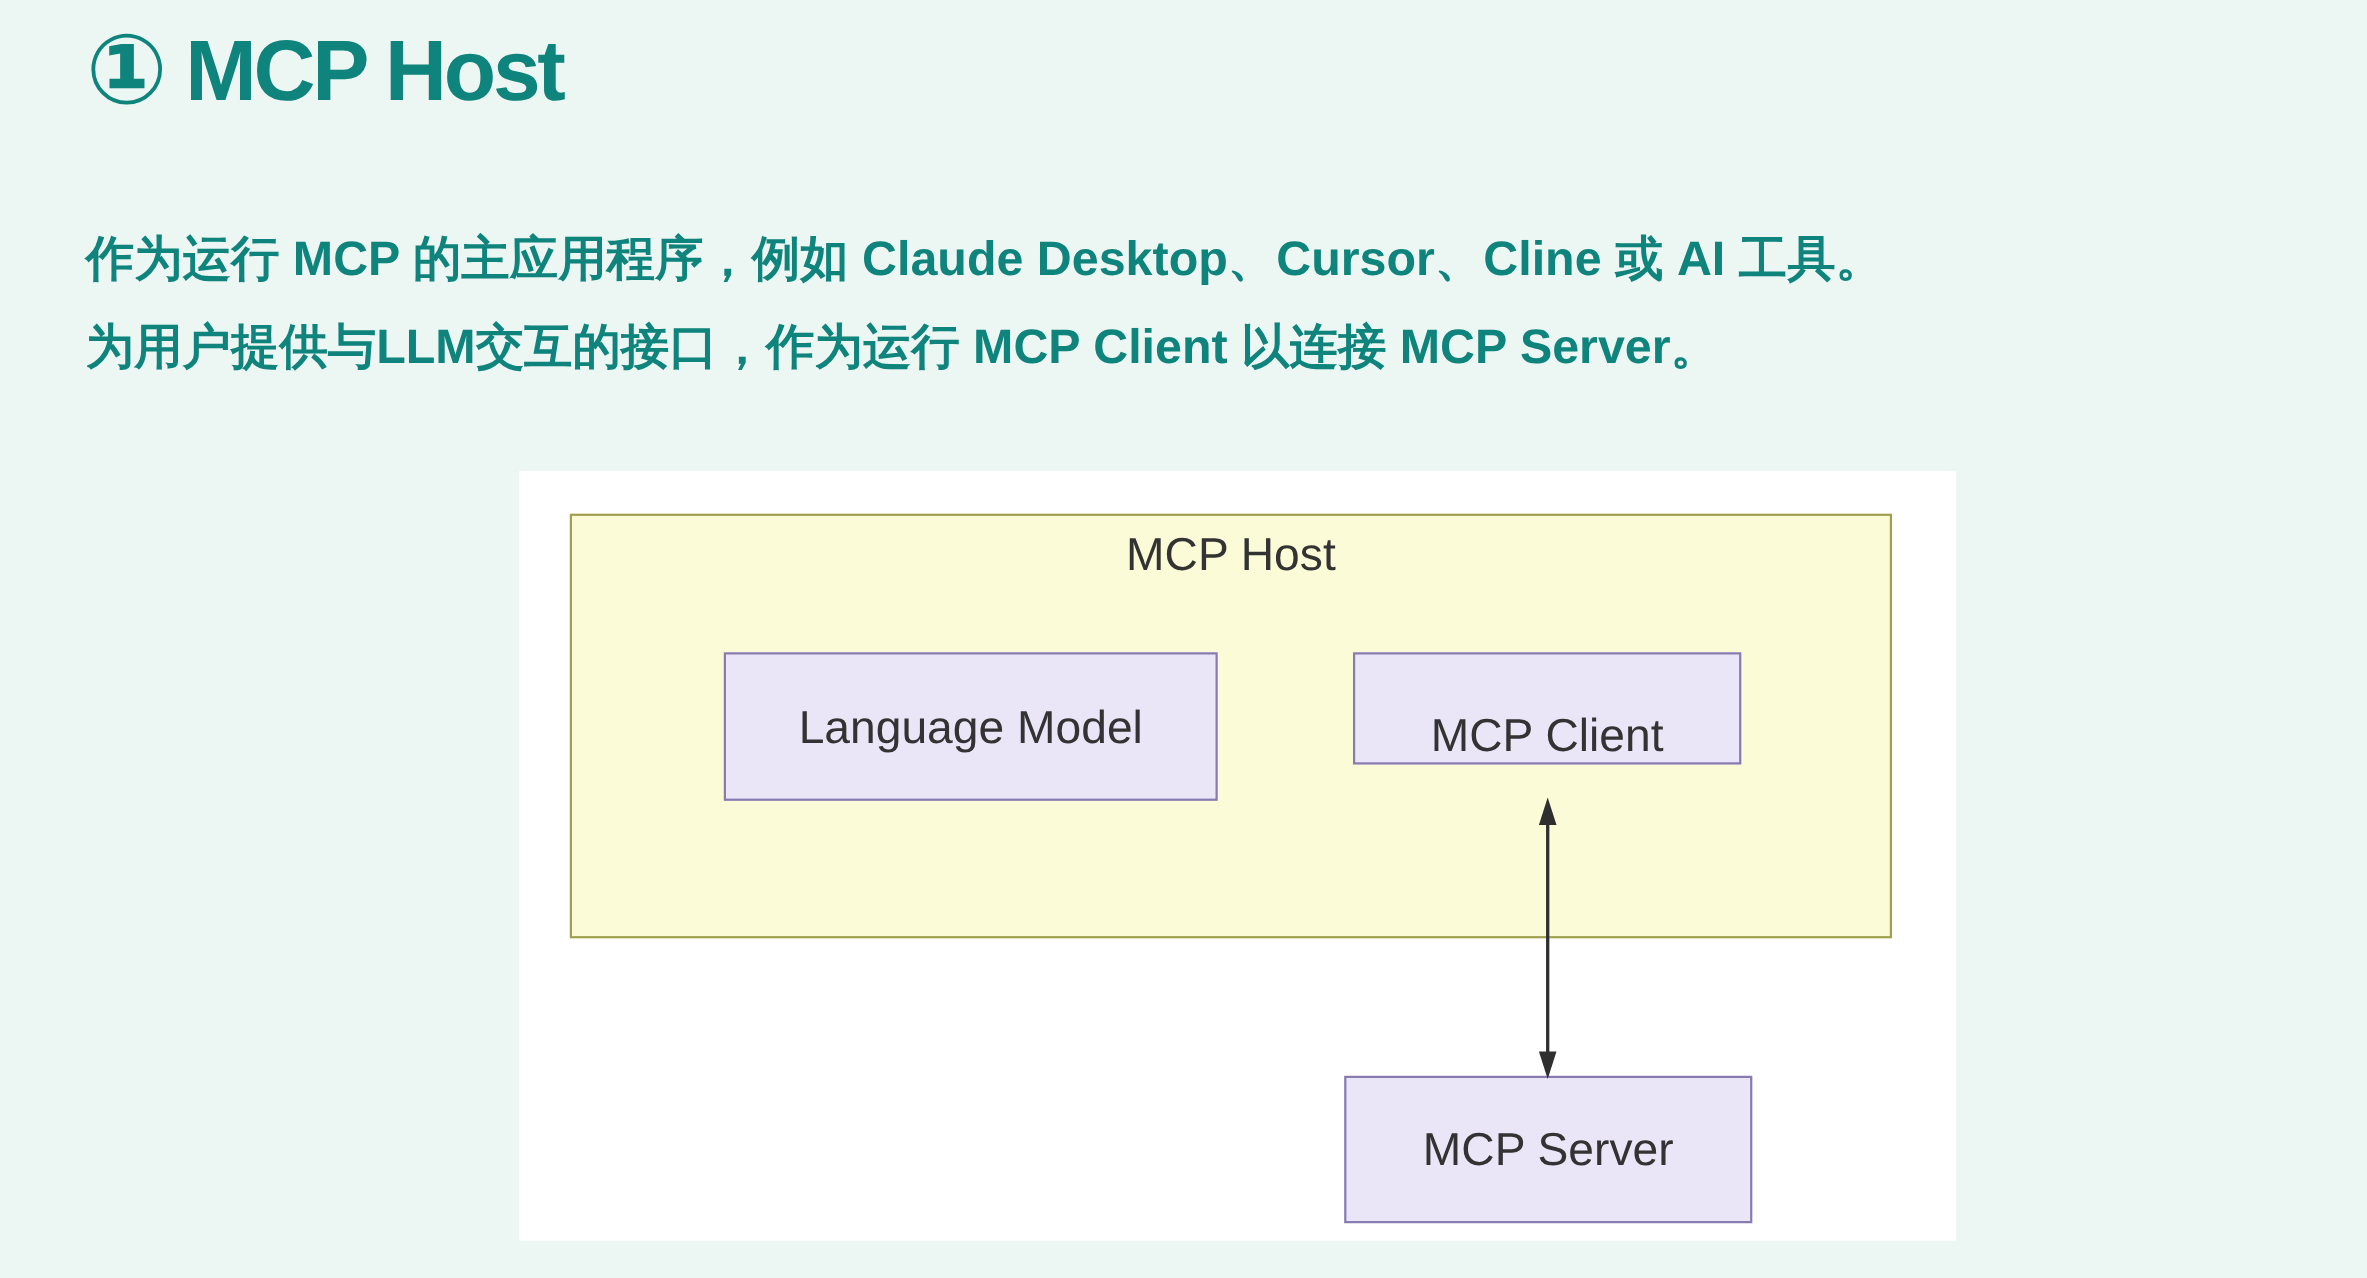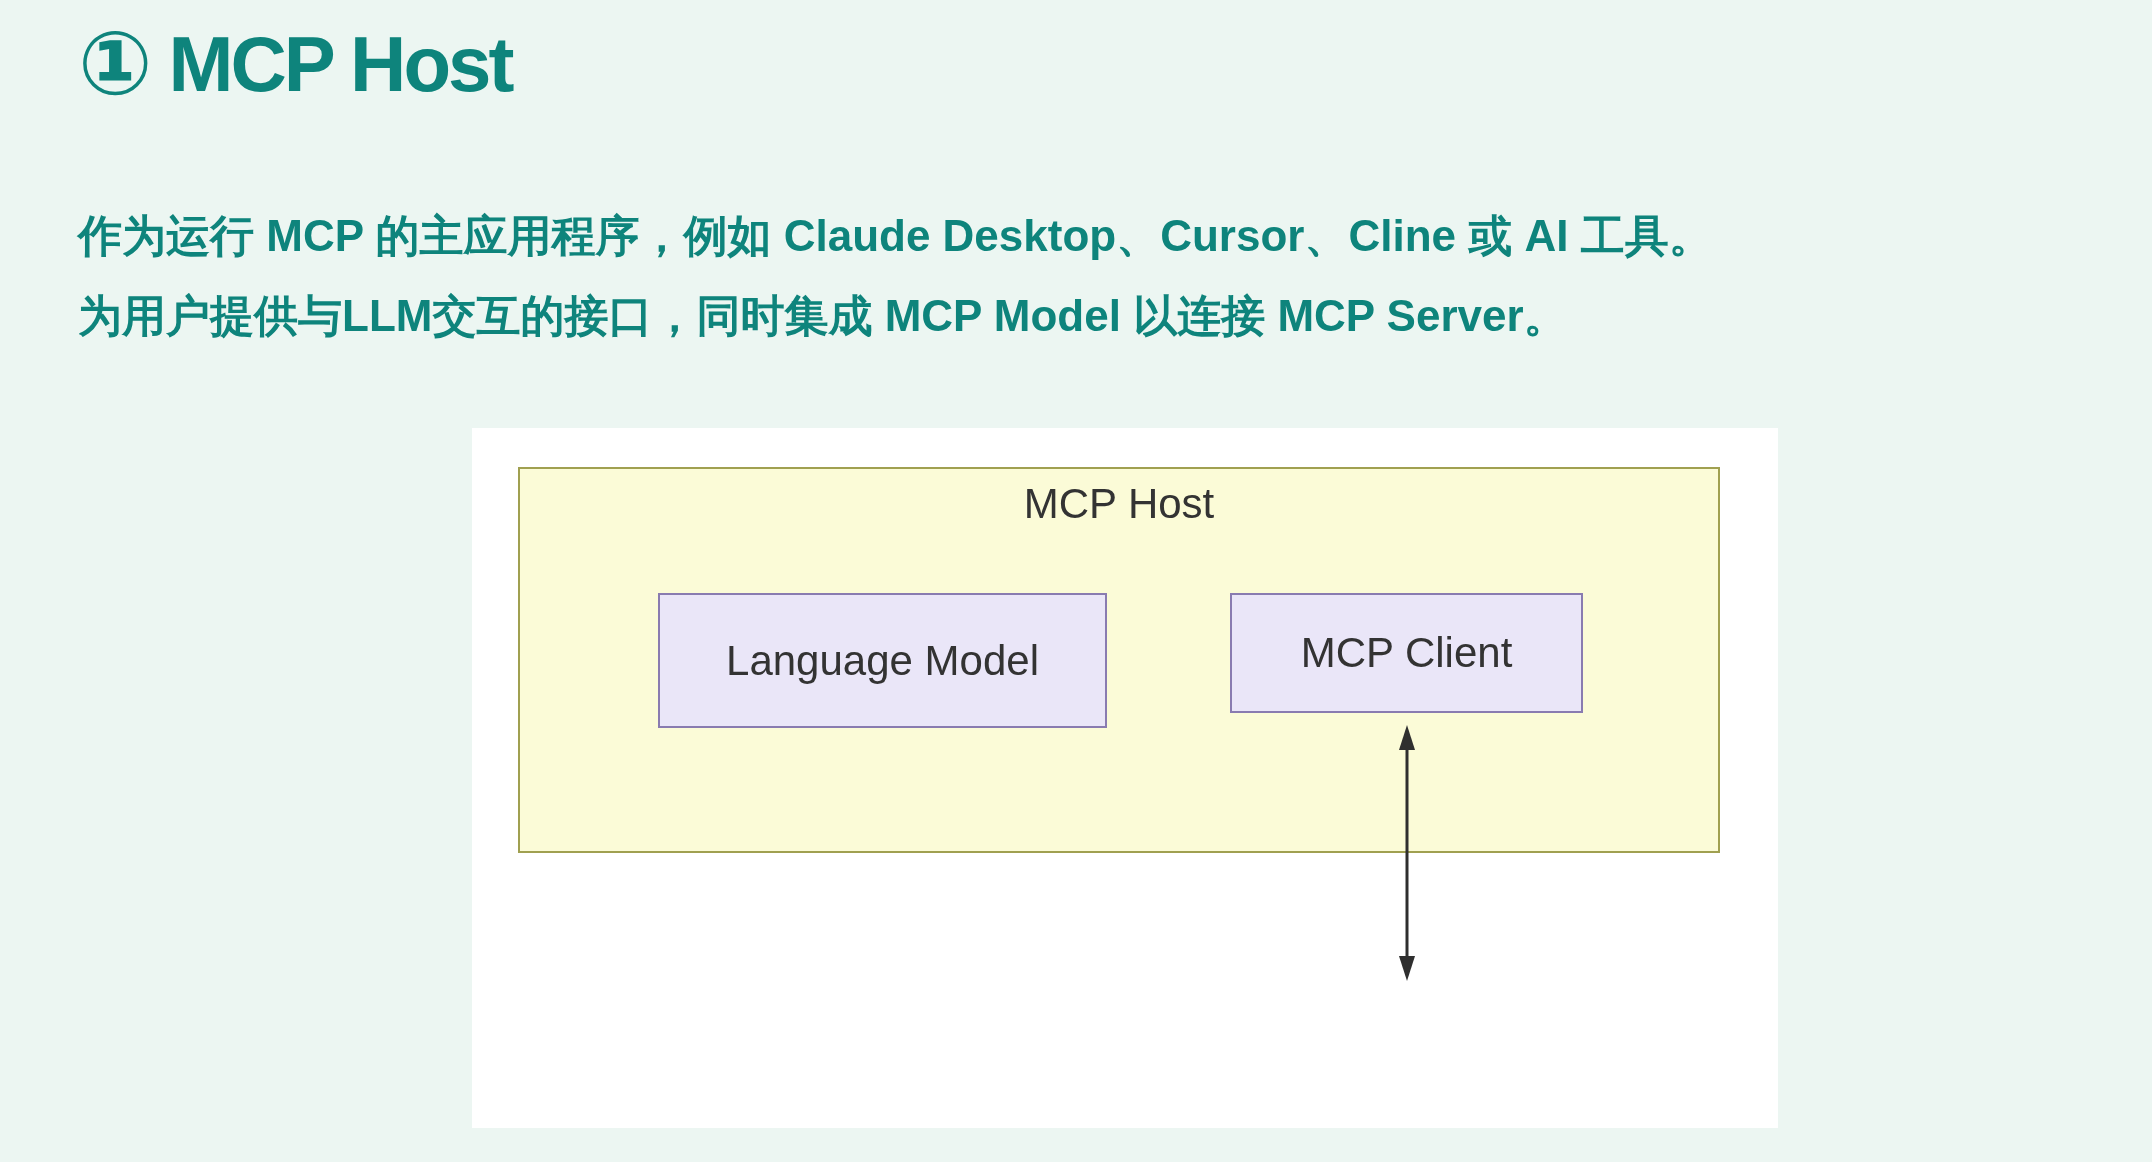--- a/index.html
+++ b/index.html
@@ -81,55 +81,58 @@
     background: var(--node-fill, #eae6f8);
     border: 2px solid var(--node-border, #897bb0);
     box-sizing: border-box;
     display: flex;
     align-items: center;
     justify-content: center;
     font-size: 42px;
     color: var(--node-text, #333333);
   }
   .node-lm     { left: 186px; top: 165px; width: 449px; height: 135px; align-items: center; }
-  .node-client { left: 758px; top: 165px; width: 353px; height: 120px; }
+  .node-client { left: 758px; top: 165px; width: 353px; height: 102px; align-items: flex-end; }
   .node-server { left: 750px; top: 550px; width: 371px; height: 134px; }
 
   .edge-arrow {
     position: absolute;
     left: 915px;
     top: 295px;
   }
 </style>
 </head>
 <body style="--bg: #ecf6f2; --accent: #0e847c; --panel: #ffffff; --host-fill: #fbfbd7; --host-border: #a0a050; --node-fill: #eae6f8; --node-border: #897bb0; --node-text: #333333; --arrow: #2f2f2f;">
 
 <div class="heading">
   <span class="num">①</span>
   <span class="txt">MCP Host</span>
 </div>
 
 <div class="para">
   <div>作为运行 MCP 的主应用程序，例如 Claude Desktop、Cursor、Cline 或 AI 工具。</div>
-  <div>为用户提供与LLM交互的接口，同时集成 MCP Model 以连接 MCP Server。</div>
+  <div>为用户提供与LLM交互的接口，作为运行 MCP Client 以连接 MCP Server。</div>
 </div>
 
 <div class="panel">
 
   <div class="host-box"></div>
   <div class="host-label">MCP Host</div>
 
   <div class="node node-lm">
     <span>Language Model</span>
   </div>
 
   <div class="node node-client">
     <span>MCP Client</span>
   </div>
 
+  <div class="node node-server">
+    <span>MCP Server</span>
+  </div>
 
   <svg class="edge-arrow" width="40" height="260" viewBox="0 0 40 260">
     <line x1="20" y1="20" x2="20" y2="240" stroke="var(--arrow, #2f2f2f)" stroke-width="3"></line>
     <polygon points="20,2 12,27 28,27" fill="var(--arrow, #2f2f2f)"></polygon>
     <polygon points="20,258 12,233 28,233" fill="var(--arrow, #2f2f2f)"></polygon>
   </svg>
 
 </div>
 
 </body></html>

